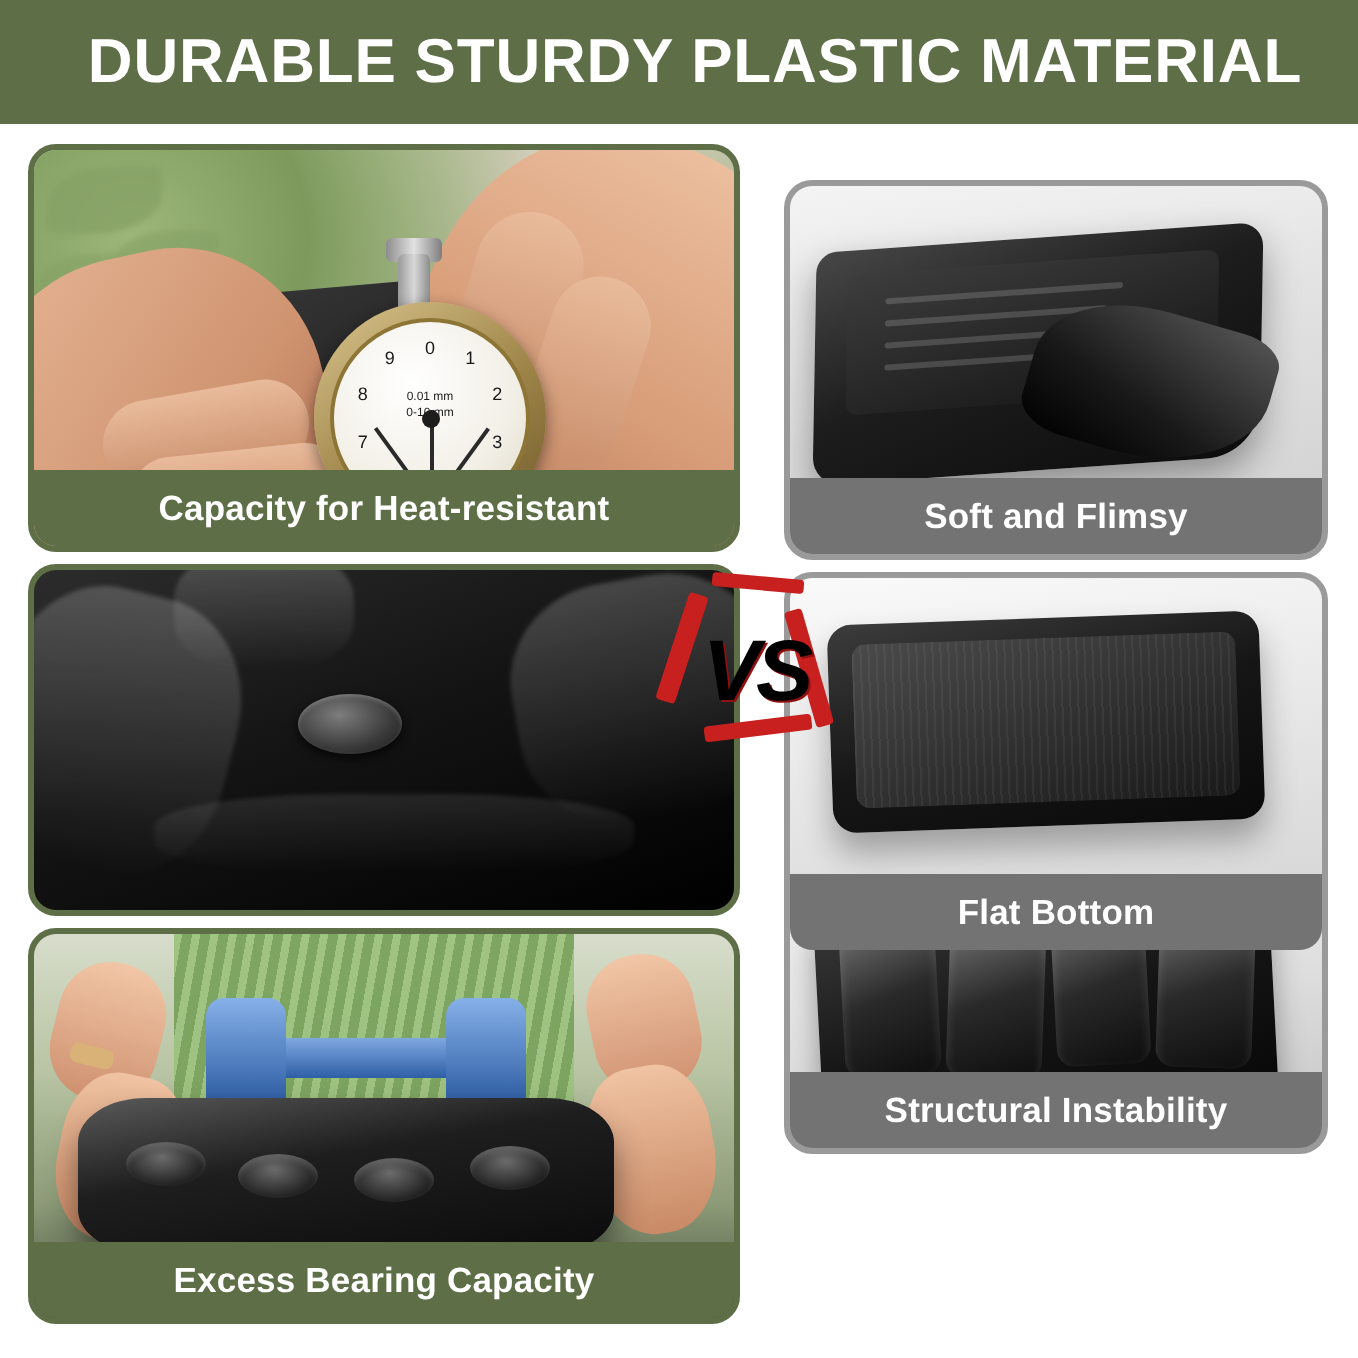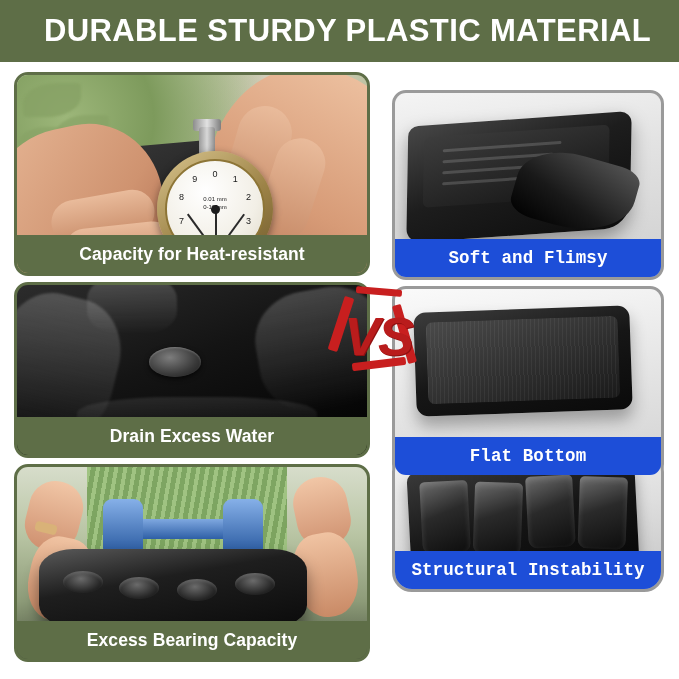--- a/index.html
+++ b/index.html
@@ -76,21 +76,21 @@
     align-items: center;
     justify-content: center;
     color: #ffffff;
     font-size: 17.5px;
     font-weight: bold;
     letter-spacing: 0.1px;
     z-index: 12;
     white-space: nowrap;
   }
   .cap-good { background: #5e6e47; }
-  .cap-bad  { background: #1d4ed8; font-family: Liberation Mono, monospace; }
+  .cap-bad  { background: #737373; }
 
   
   .p1-bg {
     position: absolute; inset: 0;
     background:
       radial-gradient(circle at 14% 22%, #9db77a 0%, #7d9a5c 26%, rgba(125,154,92,0) 60%),
       radial-gradient(circle at 30% 8%, #cdd9b4 0%, rgba(205,217,180,0) 45%),
       radial-gradient(circle at 78% 10%, #d8cfc0 0%, rgba(216,207,192,0) 55%),
       linear-gradient(160deg, #cfd9bd 0%, #a9bd8c 30%, #8aa36b 55%, #5e6f48 100%);
   }
@@ -370,22 +370,22 @@
     background: #c81f1f;
     border-radius: 2px;
   }
   .vs-text {
     position: absolute;
     left: 0; top: 0;
     width: 96px; height: 92px;
     display: flex;
     align-items: center;
     justify-content: center;
-    color: #b91c1c;
-    font-size: 54px;
+    color: #000000;
+    font-size: 43px;
     font-weight: bold;
     font-style: italic;
     letter-spacing: -2px;
     font-family: "Liberation Sans", sans-serif;
     text-shadow: 1px 1px 0 #8f1010;
   }
 </style>
 </head>
 <body>
 
@@ -467,21 +467,20 @@
 
   <div class="panel panel-good" style="left:14px; top:282px; width:356px; height:176px;">
     <div class="photo">
       <div class="p3-bg"></div>
       <div class="p3-ridge" style="left:-20px; top:10px; width:120px; height:140px; transform:rotate(14deg);"></div>
       <div class="p3-ridge" style="left:70px; top:-10px; width:90px; height:60px;"></div>
       <div class="p3-ridge" style="left:240px; top:4px; width:130px; height:120px; transform:rotate(-10deg);"></div>
       <div class="p3-ridge" style="left:60px; top:112px; width:240px; height:40px; opacity:.5;"></div>
       <div class="p3-drain"></div>
     </div>
-    <div class="caption cap-good">Drain Excess Water</div>
   </div>
 
   <div class="panel panel-bad" style="left:392px; top:286px; width:272px; height:192px;">
     <div class="photo">
       <div class="p4-bg"></div>
       <div class="p4-tray">
         <div class="p4-tray-face"></div>
       </div>
     </div>
     <div class="caption cap-bad">Flat Bottom</div>
@@ -505,21 +504,21 @@
 
       <div class="p5-tray"></div>
       <div class="p5-cell" style="left:46px; top:104px;"></div>
       <div class="p5-cell" style="left:102px; top:110px;"></div>
       <div class="p5-cell" style="left:160px; top:112px;"></div>
       <div class="p5-cell" style="left:218px; top:106px;"></div>
     </div>
     <div class="caption cap-good">Excess Bearing Capacity</div>
   </div>
 
-  <div class="panel panel-bad" style="left:392px; top:452px; width:272px; height:140px;border-radius:20px;">
+  <div class="panel panel-bad" style="left:392px; top:437px; width:272px; height:140px;">
     <div class="photo">
       <div class="p6-bg"></div>
       <div class="p6-tray"></div>
       <div class="p6-bagsrow">
         <div class="p6-bag"></div>
         <div class="p6-bag tilt"></div>
         <div class="p6-bag"></div>
         <div class="p6-bag tilt"></div>
       </div>
     </div>

